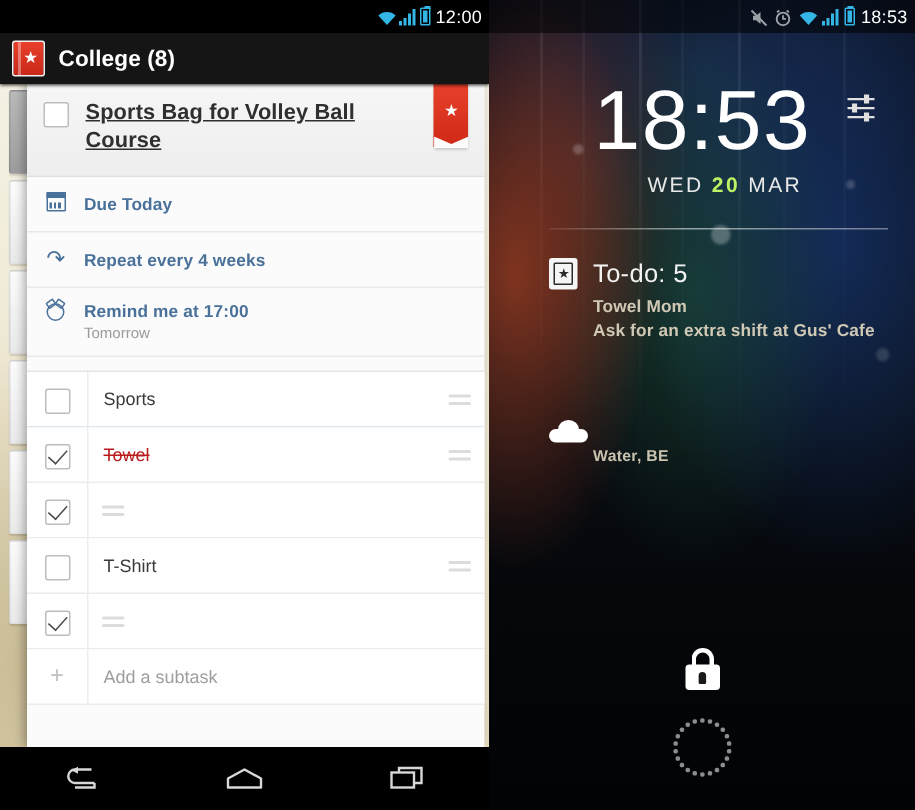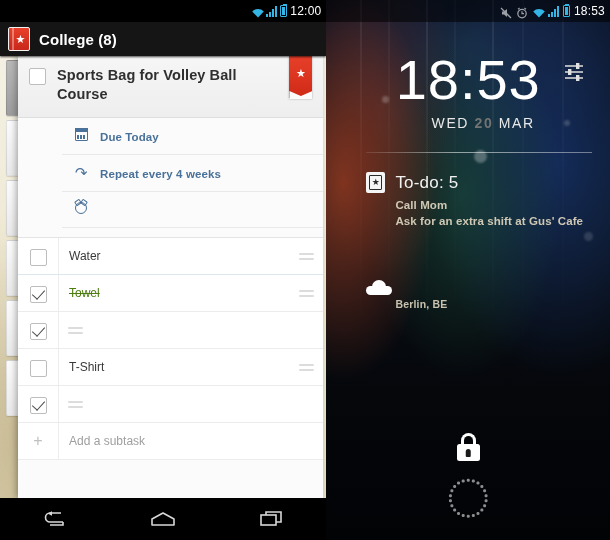--- a/index.html
+++ b/index.html
@@ -61,34 +61,34 @@
   .card-head { position:relative; padding:10px 40px 12px 11px;
     background:linear-gradient(180deg,#f6f6f6,#eeeeee);
     border-bottom:1px solid #dedede; min-height:62px; }
   .head-inner { display:flex; gap:11px; align-items:flex-start; }
   .cb { width:17px; height:17px; border:1.5px solid #bdbdbd; background:#fff;
     border-radius:2px; flex:none; position:relative; margin-top:2px; }
   .cb.checked:after { content:""; position:absolute; left:4px; top:0px; width:6px;
     height:11px; border:solid #4a4a4a; border-width:0 1.8px 1.8px 0;
     transform:rotate(42deg); }
   .task-title { font-size:14.5px; font-weight:bold; color:#2f2f2f;
-    line-height:1.30; letter-spacing:.1px; }
+    line-height:1.30; letter-spacing:.1px;text-decoration:underline; }
 
   .ribbon { position:absolute; right:11px; top:-1px; width:23px; height:43px;
     background:linear-gradient(180deg,#e8402a,#cf2a17);
     display:flex; align-items:center; justify-content:center;
     box-shadow:0 1px 2px rgba(0,0,0,.28); }
   .ribbon:after { content:""; position:absolute; bottom:-1px; left:0; right:0;
     height:8px; background:#fbfbfb;
     clip-path:polygon(0 100%,0 0,50% 62%,100% 0,100% 100%); }
   .ribbon .star { color:#fff; font-size:11px; margin-top:-6px; position:relative;
     z-index:2; }
 
   
-  .meta { background:#fbfbfb;padding-left:44px; }
+  .meta { background:#fbfbfb; }
   .meta-row { display:flex; align-items:flex-start; gap:11px; padding:9px 11px;
     border-bottom:1px solid #e9e9e9; min-height:36px; }
   .meta-ic { width:16px; flex:none; display:flex; align-items:center;
     justify-content:center; color:#4a7199; margin-top:1px; }
   .meta-main { font-size:11.5px; font-weight:bold; color:#4a7199;
     letter-spacing:.1px; line-height:1.25; }
   .meta-sub { font-size:10px; color:#9a9a9a; margin-top:2px; }
 
   .cal-ic { width:13px; height:13px; border:1.6px solid #4a7199; border-radius:1px;
     position:relative; }
@@ -107,21 +107,21 @@
 
   
   .subs { background:#fff; margin-top:9px; border-top:1px solid #e4e4e4; }
   .sub-row { display:flex; align-items:stretch; min-height:37px;
     border-bottom:1px solid #ececec; background:#fff; }
   .sub-row.tinted { border-bottom-color:#dde7ee; }
   .sub-cb-cell { width:41px; flex:none; display:flex; align-items:center;
     justify-content:center; border-right:1px solid #ededed; }
   .sub-txt { flex:1; display:flex; align-items:center; padding:0 10px;
     font-size:12px; color:#3a3a3a; }
-  .sub-row.done .sub-txt { color:#4d7c0f; text-decoration:line-through; }
+  .sub-row.done .sub-txt { color:#b91c1c; text-decoration:line-through; }
   .sub-handle { width:33px; flex:none; display:flex; flex-direction:column;
     align-items:center; justify-content:center; gap:3px; }
   .sub-handle i { display:block; width:15px; height:2px; background:#dcdcdc;
     border-radius:1px; }
   .plus-ic { font-size:16px; color:#c0c0c0; line-height:1; font-weight:300; }
   .sub-row.add .sub-txt { color:#9e9e9e; }
 
   
   .navbar { position:absolute; left:0; right:0; bottom:0; height:42px; background:#000;
     display:flex; align-items:center; justify-content:space-around; }
@@ -146,21 +146,21 @@
 
   .statusbar-r { position:relative; height:22px; display:flex; align-items:center;
     justify-content:flex-end; padding-right:5px; gap:4px; background:rgba(0,0,0,.55); }
 
   .clockwrap { position:absolute; left:0; right:0; top:52px; text-align:center; }
   .clock { position:relative; display:inline-block; }
   .clock-time { font-size:56px; color:#fff; font-weight:300; line-height:1;
     letter-spacing:1px; font-family:"Liberation Sans", sans-serif; }
   .clock-date { font-size:14px; color:#e8e8e8; letter-spacing:1.6px;
     margin-top:7px; text-align:right; padding-right:6px; }
-  .clock-date b { font-weight:bold; color:#737373; }
+  .clock-date b { font-weight:bold; color:#bef264; }
   .settings-ic { position:absolute; right:-44px; top:9px; width:22px; height:22px; }
 
   .divider { position:absolute; left:40px; right:18px; top:152px; height:1px;
     background:linear-gradient(90deg,rgba(255,255,255,.10),rgba(255,255,255,.55) 40%,rgba(255,255,255,.40)); }
 
   .widget { position:absolute; left:40px; right:14px; }
   .w-todo { top:172px; }
   .w-weather { top:280px; }
   .w-head { display:flex; align-items:center; gap:10px; }
   .w-title { font-size:17px; color:#f2f2f2; font-weight:400; letter-spacing:.2px; }
@@ -266,30 +266,34 @@
             </span>
           <span>
             <span class="meta-main">Repeat every 4 weeks</span>
           </span>
         </div>
 
         <div class="meta-row">
           <span class="meta-ic">
               <span class="alarm-ic"></span>
             </span>
+          <span>
+            <div class="meta-main">Remind me at 17:00</div>
+            <div class="meta-sub">Tomorrow</div>
+          </span>
         </div>
       </div>
 
       <div class="subs">
 
         <div class="sub-row tinted">
           <span class="sub-cb-cell">
             <span class="cb"></span>
           </span>
-          <span class="sub-txt">Water</span>
+          <span class="sub-txt">Sports</span>
           <span class="sub-handle">
               <i></i>
               <i></i>
             </span>
         </div>
 
         <div class="sub-row done">
           <span class="sub-cb-cell">
             <span class="cb checked"></span>
           </span>
@@ -430,30 +434,30 @@
     <div class="divider"></div>
 
     <div class="widget w-todo">
       <div class="w-head">
         <span class="w-badge">
           <span class="star">★</span>
         </span>
         <span class="w-title">To-do: 5</span>
       </div>
       <div class="w-list">
-        <div class="w-item">Call Mom</div>
+        <div class="w-item">Towel Mom</div>
         <div class="w-item">Ask for an extra shift at Gus' Cafe</div>
       </div>
     </div>
 
     <div class="widget w-weather">
       <div class="w-head">
         <span class="cloud-ic"></span>
       </div>
-      <div class="w-sub">Berlin, BE</div>
+      <div class="w-sub">Water, BE</div>
     </div>
 
     <div class="lock-area">
       <span class="lock-ic">
         <span class="lock-shackle"></span>
         <span class="lock-body"></span>
       </span>
       <div class="ring">
           <i style="transform: translate(-1.25px, -19.25px);"></i>
           <i style="transform: translate(3.82119px, -18.5209px);"></i>

